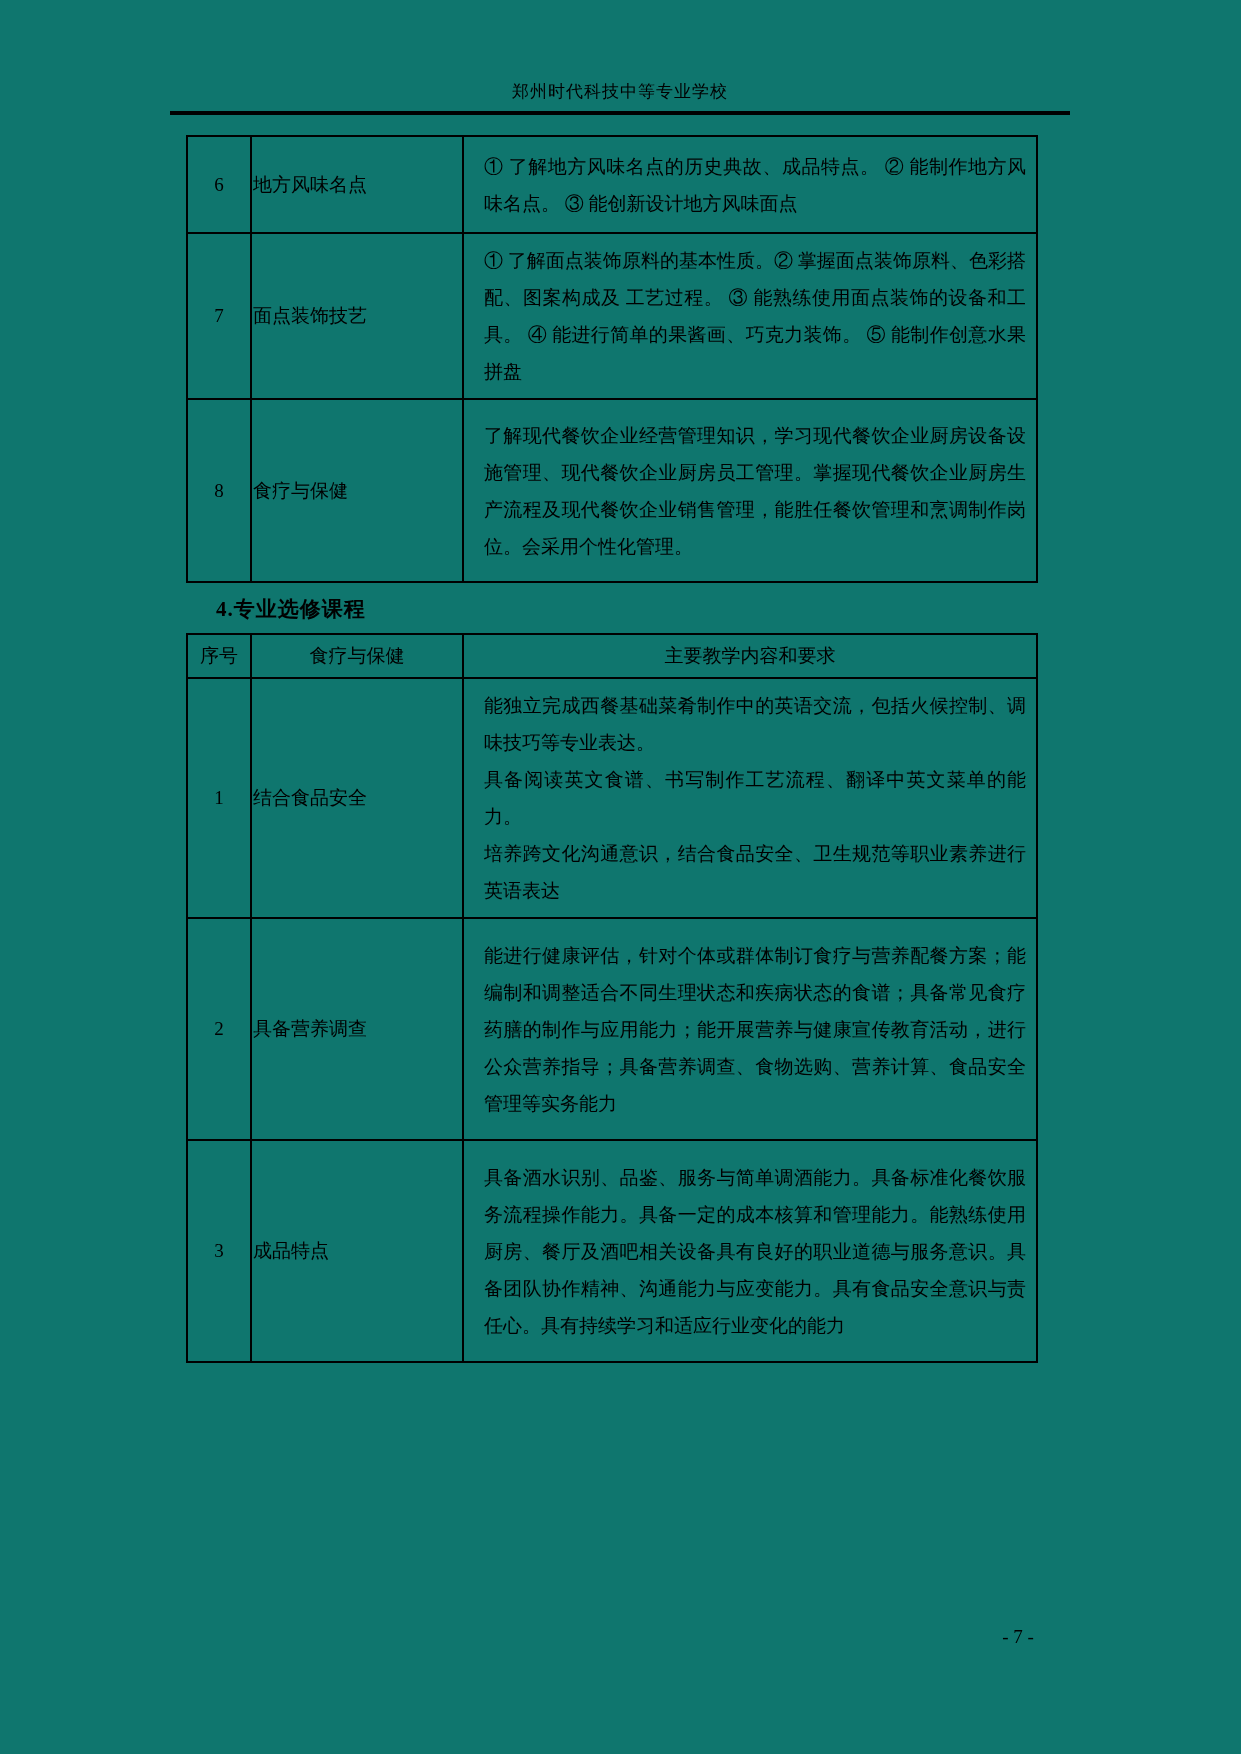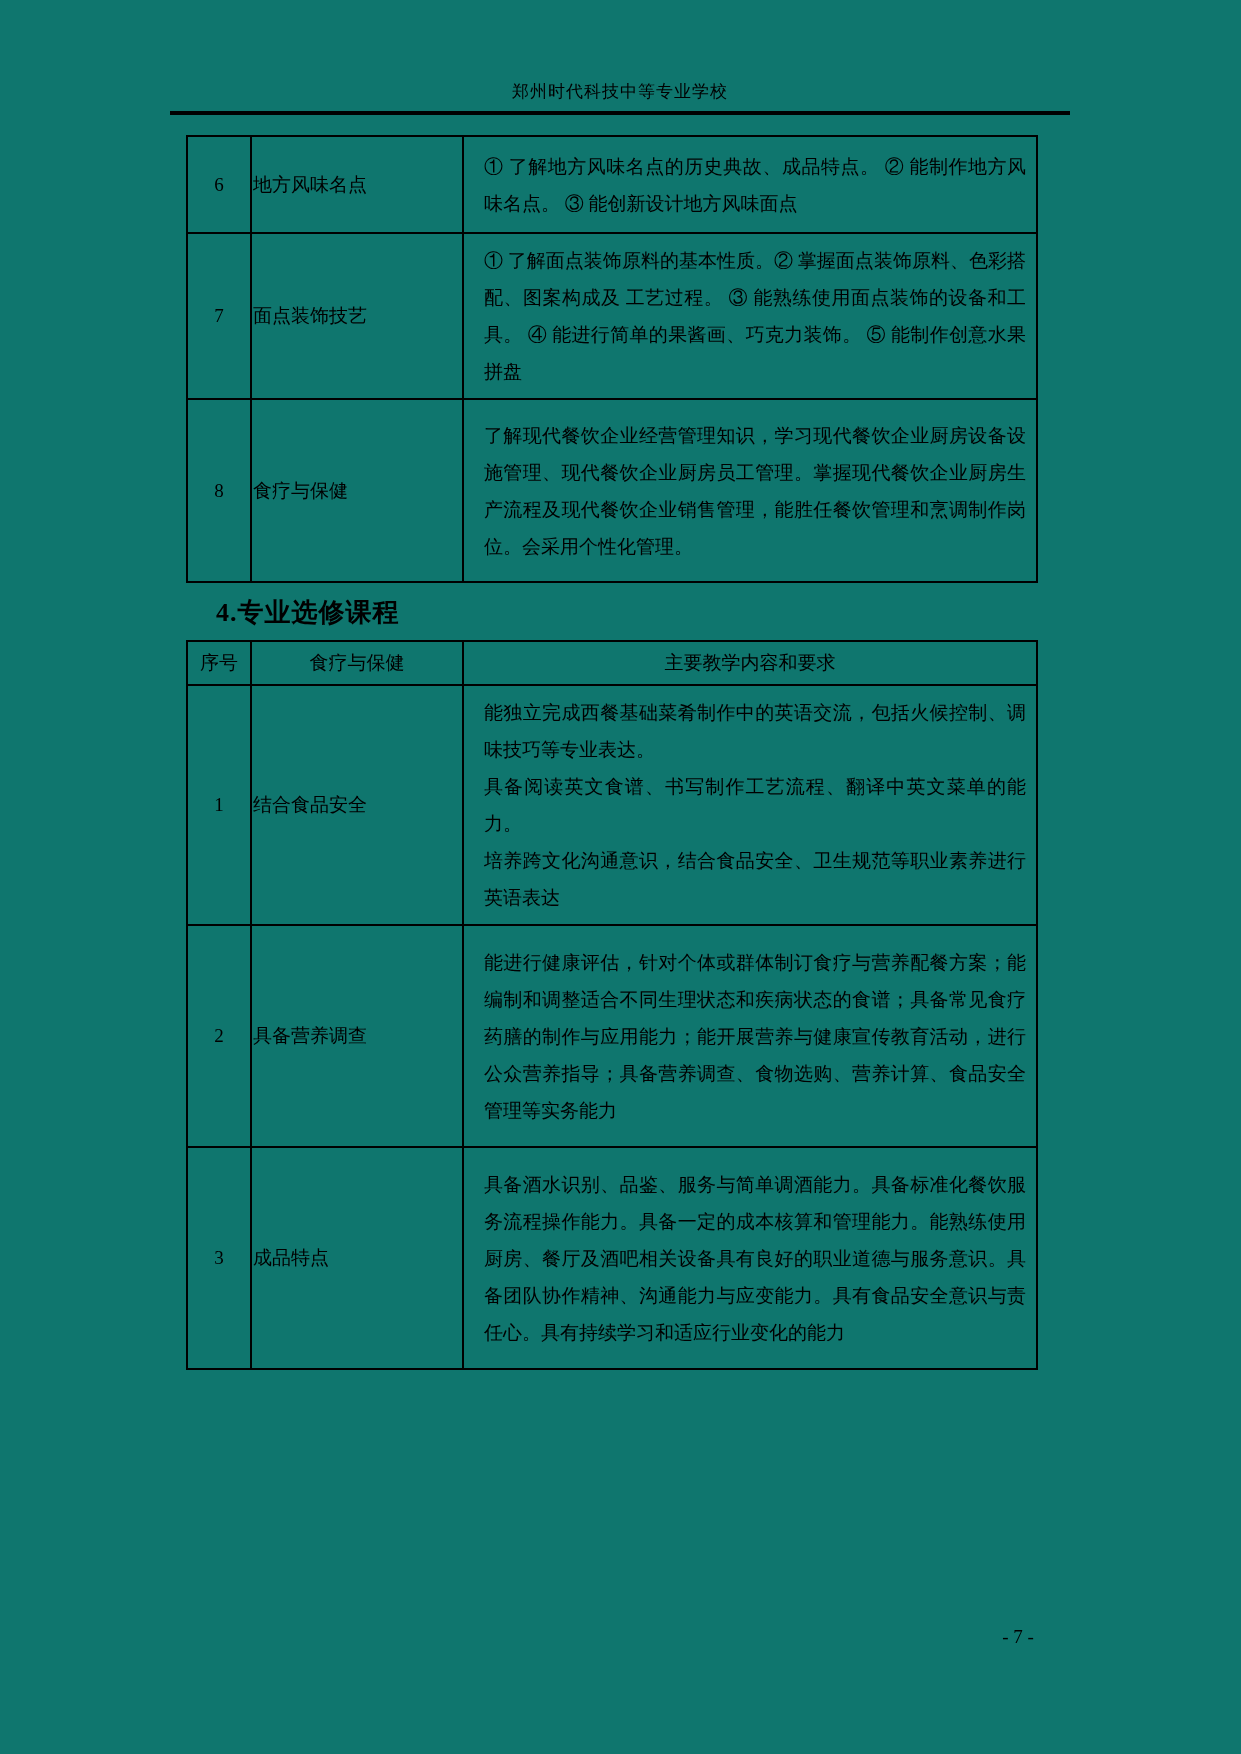--- a/index.html
+++ b/index.html
@@ -70,21 +70,21 @@
     border-radius: 14px;
   }
   tr.r-6 { height: 97px; }
   tr.r-7 { height: 160px; }
   tr.r-8 { height: 183px; }
   tr.r2-1 { height: 220px; }
   tr.r2-2 { height: 222px; }
   tr.r2-3 { height: 222px; }
   .section-heading {
     margin: 12px 0 10px 30px;
-    font-size: 26px;
+    font-size: 21px;
     font-weight: bold;
     letter-spacing: 1px;
   }
   .page-number {
     position: absolute;
     left: 968px;
     top: 1626px;
     width: 100px;
     text-align: center;
     font-size: 19px;

